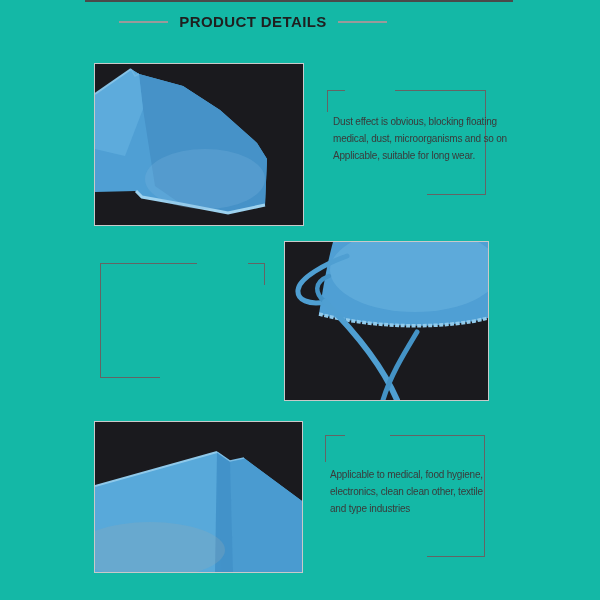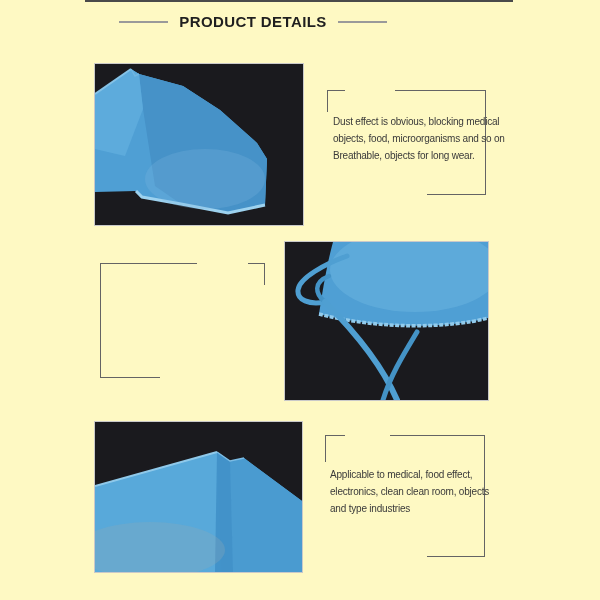--- a/index.html
+++ b/index.html
@@ -1,17 +1,17 @@
 <!DOCTYPE html>
 <html><head>
 <meta charset="utf-8">
 <style>
   html,body{margin:0;padding:0;background:#ffffff;}
   .page{
-    position:relative;width:600px;height:600px;background:#fef9c3;overflow:hidden;
+    position:relative;width:600px;height:600px;background:#14b8a6;overflow:hidden;
     font-family:"Liberation Sans", sans-serif;
   }
   .top-line{position:absolute;left:85px;top:0;width:428px;height:2px;background:#4a4a4a;}
   .header{position:absolute;left:0;top:13px;width:506px;display:flex;align-items:center;justify-content:center;gap:11px;}
   .dash{display:inline-block;width:49px;height:2px;background:#9a9a9a;}
   .title{margin:0;font-size:15px;font-weight:bold;letter-spacing:0.4px;color:#1f1f1f;}
 
   .photo{position:absolute;outline:1px solid #c9c9c9;}
   .photo svg{display:block;width:100%;height:100%;}
   .photo-1{left:95px;top:64px;width:208px;height:161px;}
@@ -58,23 +58,23 @@
   </div>
 
   <div class="frame frame-1">
     <i class="seg" style="left:0;top:0;width:1px;height:22px;"></i>
     <i class="seg" style="left:0;top:0;width:18px;height:1px;"></i>
     <i class="seg" style="left:68px;right:0;top:0;height:1px;"></i>
     <i class="seg" style="right:0;top:0;bottom:0;width:1px;"></i>
     <i class="seg" style="right:0;bottom:0;width:59px;height:1px;"></i>
   </div>
   <div class="text-block text-1">
-    <div class="line">Dust effect is obvious, blocking medical</div>
-    <div class="line">objects, food, microorganisms and so on</div>
-    <div class="line">Breathable, objects for long wear.</div>
+    <div class="line">Dust effect is obvious, blocking floating</div>
+    <div class="line">medical, dust, microorganisms and so on</div>
+    <div class="line">Applicable, suitable for long wear.</div>
   </div>
 
   <div class="frame frame-2">
     <i class="seg" style="left:0;top:0;width:97px;height:1px;"></i>
     <i class="seg" style="right:0;top:0;width:17px;height:1px;"></i>
     <i class="seg" style="right:0;top:0;width:1px;height:22px;"></i>
     <i class="seg" style="left:0;top:0;bottom:0;width:1px;"></i>
     <i class="seg" style="left:0;bottom:0;width:60px;height:1px;"></i>
   </div>
 
@@ -105,18 +105,18 @@
   </div>
 
   <div class="frame frame-3">
     <i class="seg" style="left:0;top:0;width:1px;height:27px;"></i>
     <i class="seg" style="left:0;top:0;width:20px;height:1px;"></i>
     <i class="seg" style="left:65px;right:0;top:0;height:1px;"></i>
     <i class="seg" style="right:0;top:0;bottom:0;width:1px;"></i>
     <i class="seg" style="right:0;bottom:0;width:58px;height:1px;"></i>
   </div>
   <div class="text-block text-3">
-    <div class="line">Applicable to medical, food effect,</div>
-    <div class="line">electronics, clean clean room, objects</div>
+    <div class="line">Applicable to medical, food hygiene,</div>
+    <div class="line">electronics, clean clean other, textile</div>
     <div class="line">and type industries</div>
   </div>
 
 </div>
 
 </body></html>

